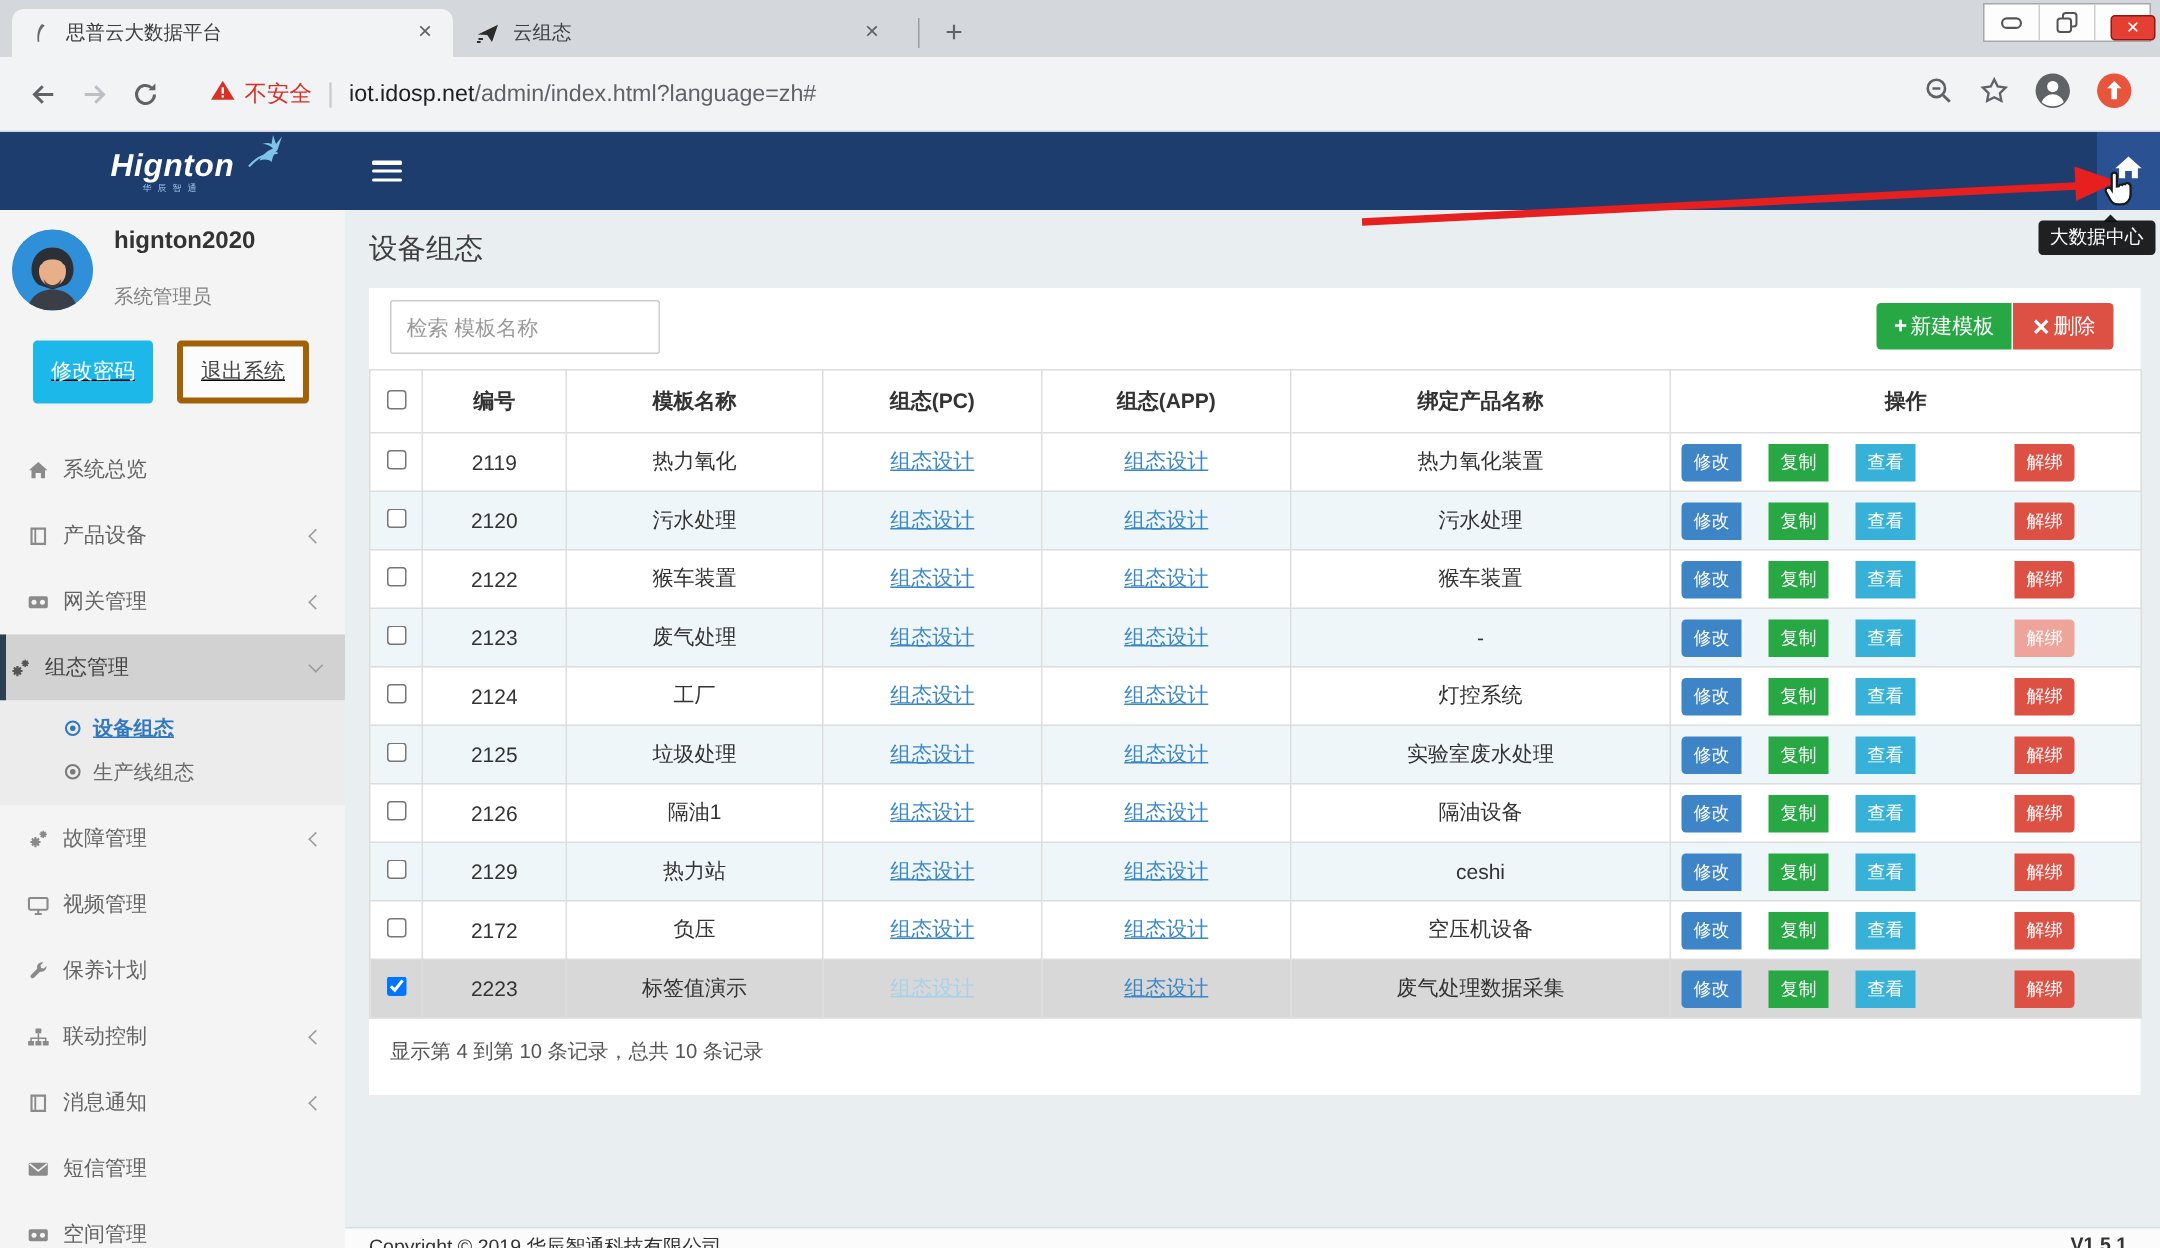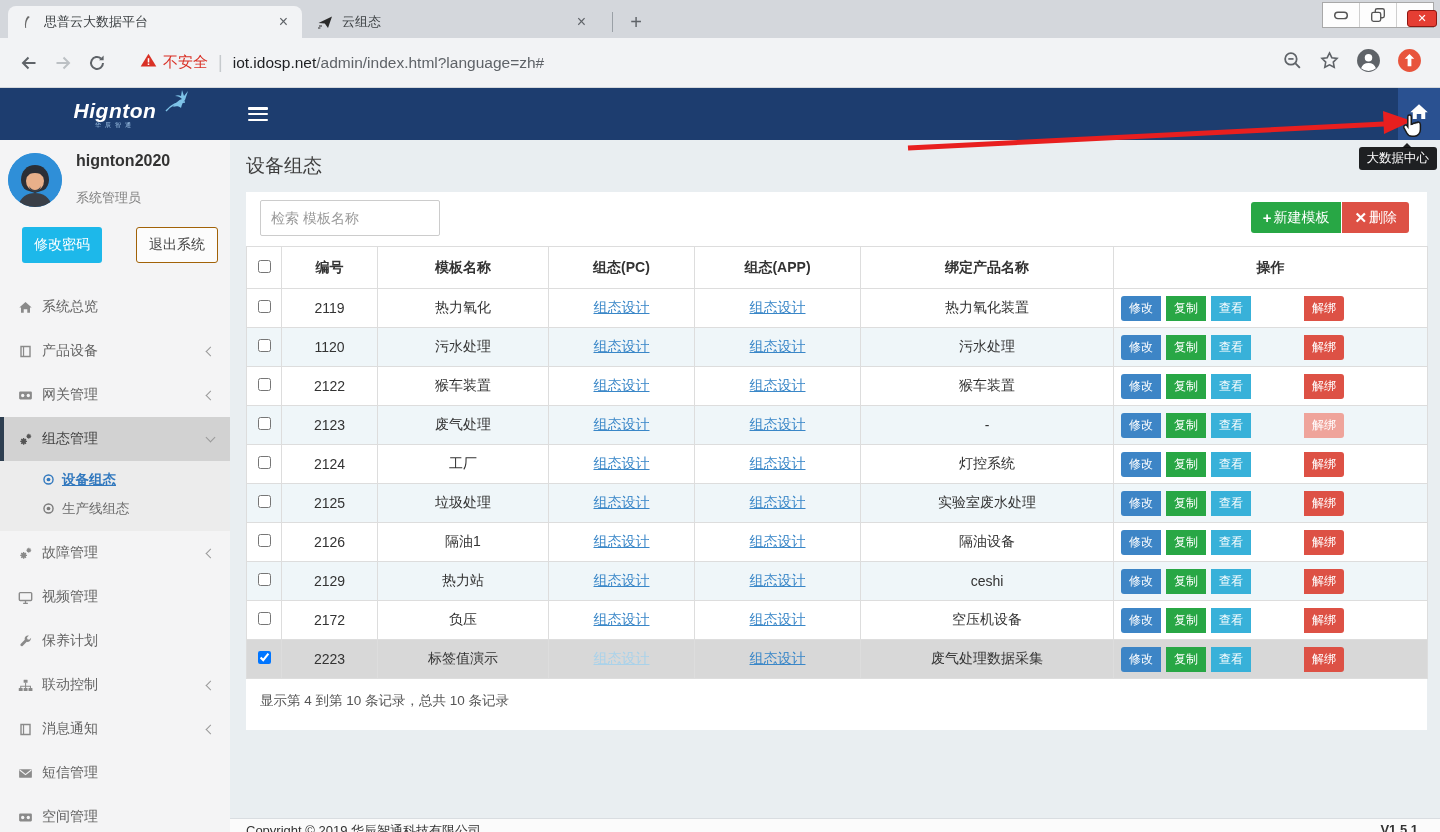--- a/index.html
+++ b/index.html
@@ -55,27 +55,27 @@
   .tooltip::before { content:""; position:absolute; top:-9px; left:56%; border:5px solid transparent;
                      border-bottom-color:rgba(12,14,16,.92); }
 
   
   .sidebar { position:absolute; left:0; top:140px; width:230px; bottom:0; background:#f4f4f5; }
   .user-panel { display:flex; align-items:center; padding:12px 10px 4px 8px; }
   .avatar { width:54px; height:54px; border-radius:50%; background:#2f8fd8; position:relative; overflow:hidden; flex:none; }
   .user-meta { margin-left:14px; }
   .user-name { font-size:16px; font-weight:bold; color:#333; }
   .user-role { font-size:13px; color:#808080; margin-top:19px; }
-  .user-btns { display:flex; padding:16px 0 4px 22px; gap:34px; }
+  .user-btns { display:flex; padding:16px 0 4px 22px; gap:16px;text-decoration:underline; }
   .btn-cyan { background:#1db8ea; color:#fff; border:none; font-size:14px; padding:8px 12px; border-radius:3px; }
-  .btn-ghost { background:#fcfcfc; color:#444; border:1px solid #a16207; font-size:14px; padding:8px 12px; border-radius:3px; }
+  .btn-ghost { background:#fcfcfc; color:#444; border:4px solid #a16207; font-size:14px; padding:8px 12px; border-radius:3px; }
   .menu { margin-top:18px; }
   .menu-item { height:44px; display:flex; align-items:center; padding:0 16px 0 18px; color:#646464; font-size:14px; }
   .menu-item .mi-icon { width:24px; color:#8a8a8a; display:flex; align-items:center; }
-  .menu-item.active { background:#d2d2d2; border-left:4px solid #2d3e50; padding-left:14px; color:#444; }
+  .menu-item.active { background:#d2d2d2; border-left:4px solid #2d3e50; padding-left:2px; color:#444; }
   .menu-item.active .mi-icon { color:#555; }
   .chev { margin-left:auto; width:7px; height:7px; border-left:1.8px solid #9a9a9a; border-bottom:1.8px solid #9a9a9a; }
   .chev-left { transform:rotate(45deg); }
   .chev-down { transform:rotate(-45deg); margin-top:-3px; }
   .submenu { background:#ececec; padding:4px 0 8px; }
   .submenu-item { height:29px; display:flex; align-items:center; padding-left:42px; font-size:13.5px; color:#6a6a6a; }
   .submenu-item .dot { width:20px; color:#7a7a7a; display:flex; align-items:center; }
   .submenu-item.active { color:#3178be; font-weight:bold; text-decoration:underline; }
   .submenu-item.active .dot { color:#3178be; }
 
@@ -97,21 +97,21 @@
   th, td { border:1px solid #ddd; text-align:center; }
   th { height:42px; font-weight:bold; background:#fff; }
   td { height:39px; }
   tr.stripe td { background:#eff6f9; }
   tr.selected td { background:#d8d8d8; }
   .lnk { color:#3a87c8; text-decoration:underline; cursor:pointer; }
   .lnk-disabled { color:#a9d2ea; }
   .col-cb { width:35px; } .col-id { width:96px; } .col-name { width:171px; }
   .col-pc { width:146px; } .col-app { width:166px; } .col-prod { width:253px; } .col-op { width:314px; }
   td.op-cell { text-align:left; padding-left:7px; }
-  .act { border:none; color:#fff; font-size:12px; padding:4px 8px; margin-right:5px; font-family:inherit; }
+  .act { border:none; color:#fff; font-size:12px; padding:4px 8px; margin-right:18px; font-family:inherit; }
   .act:first-child { border-radius:3px 0 0 3px; }
   .act:last-child { border-radius:0 3px 3px 0; margin-right:0; }
   .act-edit { background:#3d85c6; } .act-copy { background:#28a745; }
   .act-view { background:#38b1d9; } .act-unbind { background:#dd5145;margin-left:48px; }
   .act-unbind.disabled { background:#efa49b; }
   .pagination { padding:13px 14px 16px; font-size:13.5px; color:#555; }
 
   
   .footer { position:absolute; left:230px; right:0; bottom:0; height:14px; background:#fbfbfb;
             border-top:1px solid #d9dde1; overflow:hidden; }
@@ -457,21 +457,21 @@
               <td><input type="checkbox" style=""></td>
               <td>2119</td>
               <td>热力氧化</td>
               <td><span class="lnk">组态设计</span></td>
               <td><span class="lnk">组态设计</span></td>
               <td>热力氧化装置</td>
               <td class="op-cell"><button class="act act-edit">修改</button><button class="act act-copy">复制</button><button class="act act-view">查看</button><button class="act act-unbind">解绑</button></td>
             </tr>
             <tr class="stripe">
               <td><input type="checkbox" style=""></td>
-              <td>1120</td>
+              <td>2120</td>
               <td>污水处理</td>
               <td><span class="lnk">组态设计</span></td>
               <td><span class="lnk">组态设计</span></td>
               <td>污水处理</td>
               <td class="op-cell"><button class="act act-edit">修改</button><button class="act act-copy">复制</button><button class="act act-view">查看</button><button class="act act-unbind">解绑</button></td>
             </tr>
             <tr>
               <td><input type="checkbox" style=""></td>
               <td>2122</td>
               <td>猴车装置</td>

